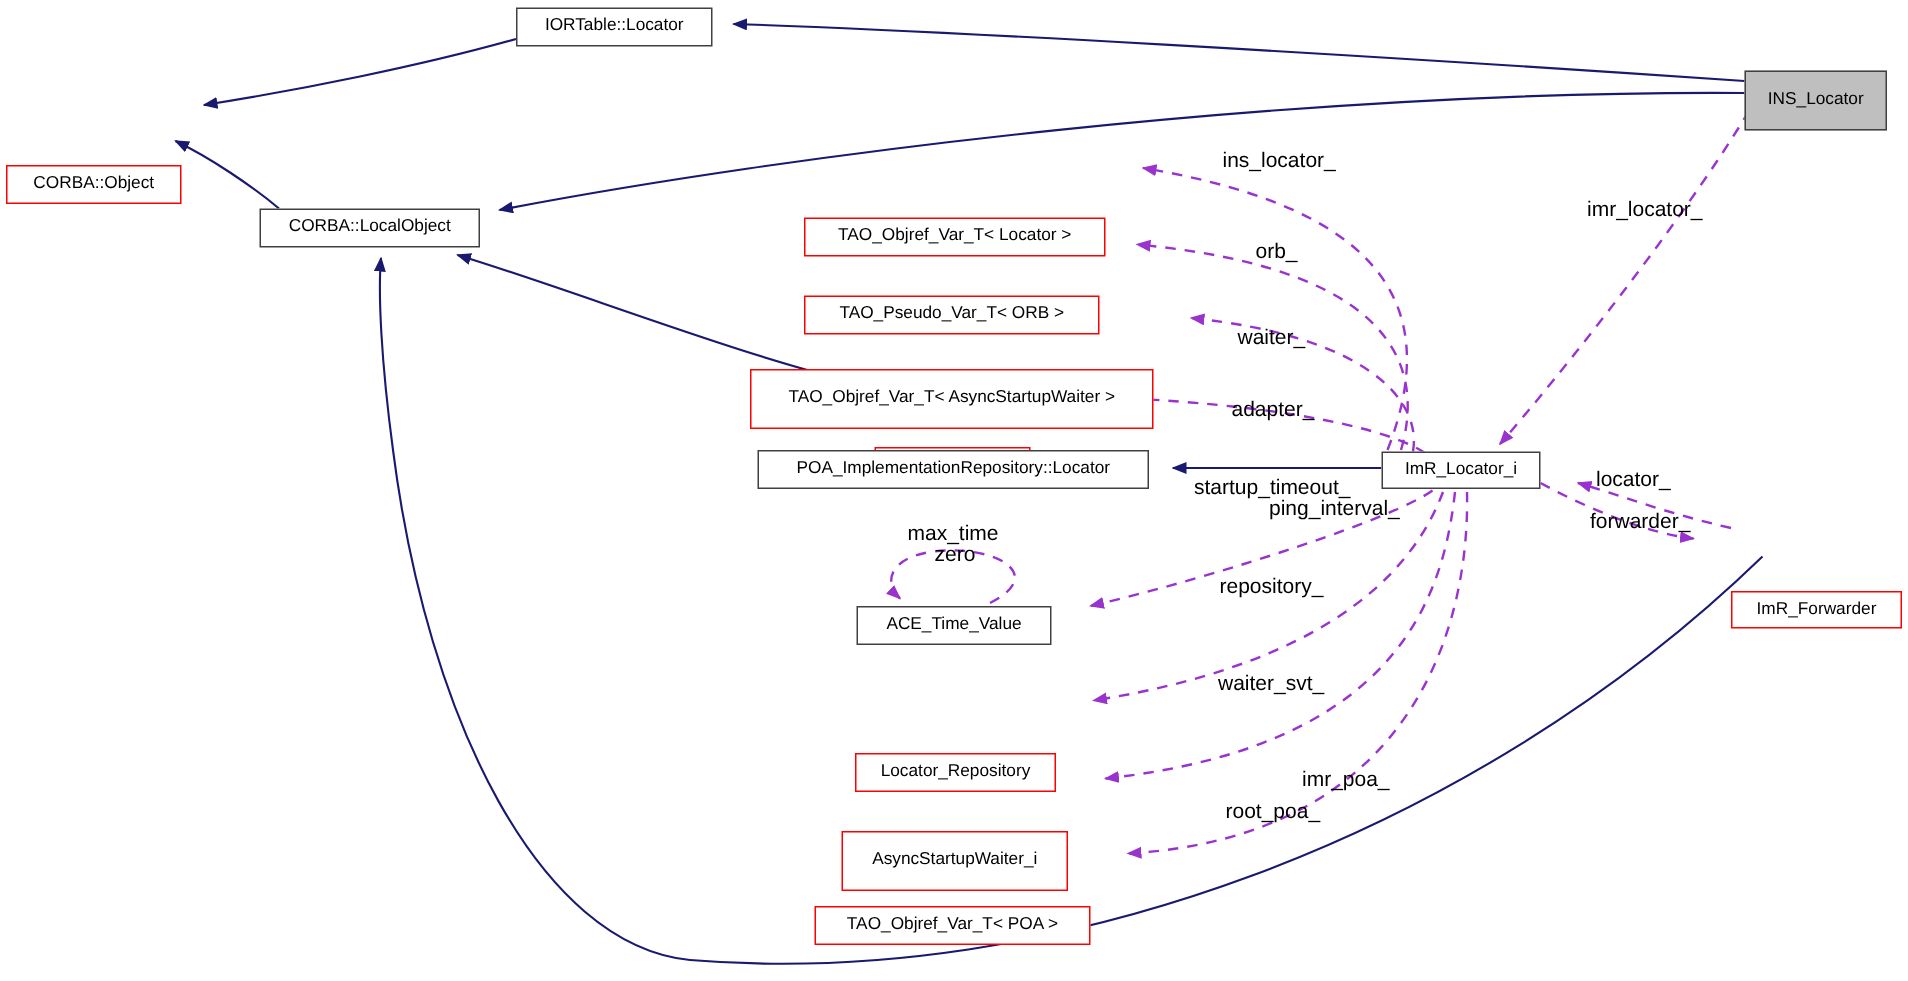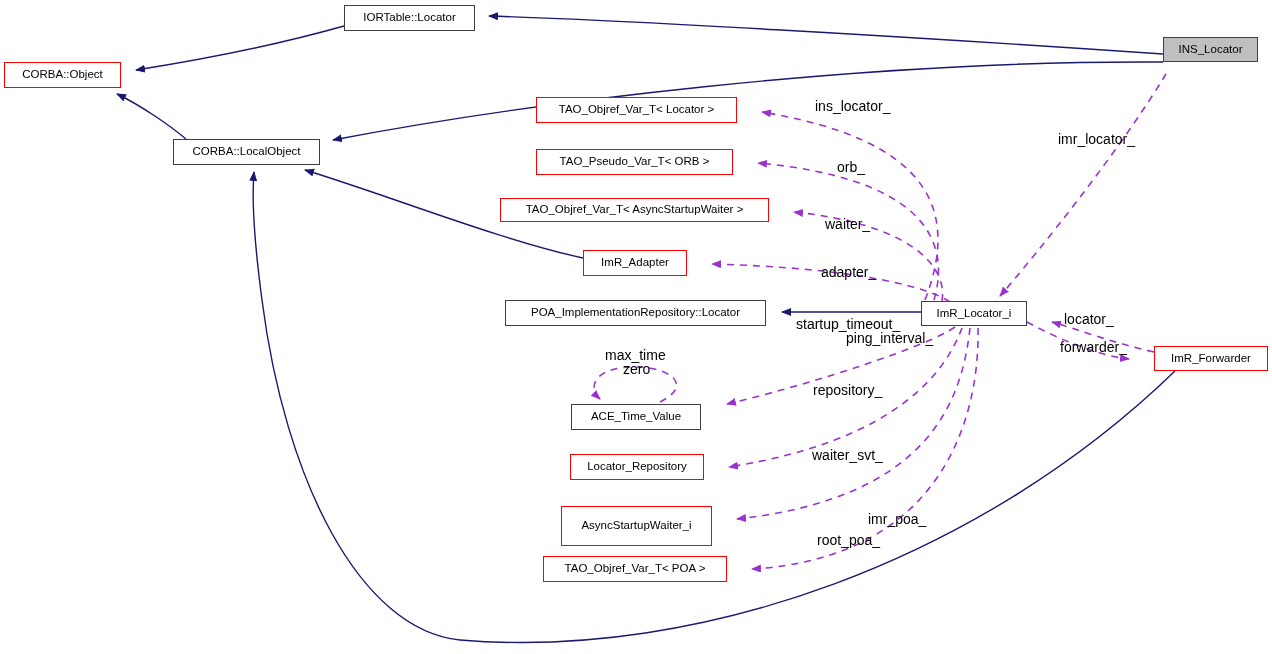--- a/index.html
+++ b/index.html
@@ -29,21 +29,21 @@
     align-items: center;
     justify-content: center;
     font-family: "Liberation Sans", sans-serif;
     font-size: 11.5px;
     line-height: 1;
     color: #000000;
     background: #ffffff;
     white-space: nowrap;
     letter-spacing: 0px;
   }
-  .node-box.border-red { border: 1px solid #ff0000; }
+  .node-box.border-red { border: 1px solid #ff0000; margin-top: 48px; }
   .node-box.border-dark { border: 1px solid #404040; }
   .node-box.fill-gray { background: #bfbfbf; }
   .edge-label {
     position: absolute;
     font-family: "Liberation Sans", sans-serif;
     font-size: 14px;
     line-height: 13.5px;
     color: #000000;
     white-space: nowrap;
     text-align: center;
@@ -95,33 +95,33 @@
   </div>
 
   <div class="node-box border-red" style="left:4px; top:62px; width:117px; height:26px;">
     <span>CORBA::Object</span>
   </div>
 
   <div class="node-box border-dark" style="left:173px; top:139px; width:147px; height:26px;">
     <span>CORBA::LocalObject</span>
   </div>
 
-  <div class="node-box border-dark fill-gray" style="left:1163px; top:37px; width:95px; height:25px;">
+  <div class="node-box border-dark fill-gray" style="left:1163px; top:47px; width:95px; height:40px;">
     <span>INS_Locator</span>
   </div>
 
   <div class="node-box border-red" style="left:536px; top:97px; width:201px; height:26px;">
     <span>TAO_Objref_Var_T&lt; Locator &gt;</span>
   </div>
 
   <div class="node-box border-red" style="left:536px; top:149px; width:197px; height:26px;">
     <span>TAO_Pseudo_Var_T&lt; ORB &gt;</span>
   </div>
 
-  <div class="node-box border-red" style="left:500px; top:198px; width:269px; height:24px;">
+  <div class="node-box border-red" style="left:500px; top:198px; width:269px; height:40px;">
     <span>TAO_Objref_Var_T&lt; AsyncStartupWaiter &gt;</span>
   </div>
 
   <div class="node-box border-red" style="left:583px; top:250px; width:104px; height:26px;">
     <span>ImR_Adapter</span>
   </div>
 
   <div class="node-box border-dark" style="left:505px; top:300px; width:261px; height:26px;">
     <span>POA_ImplementationRepository::Locator</span>
   </div>

